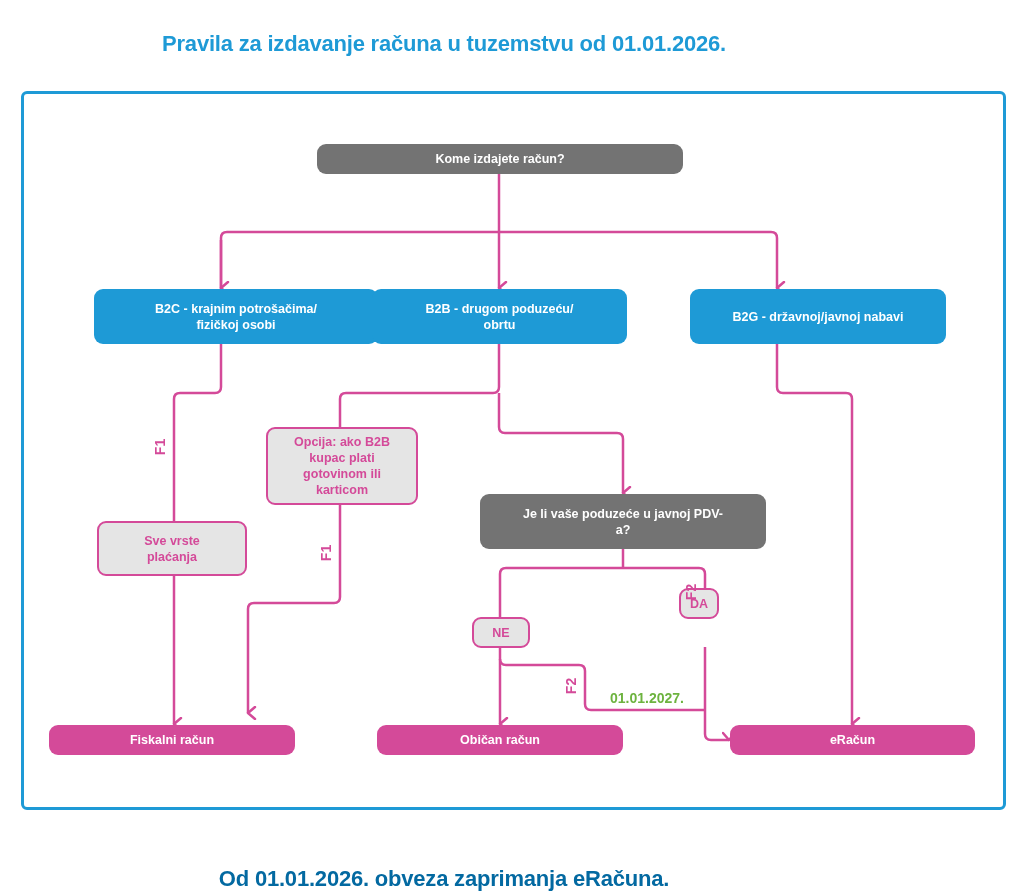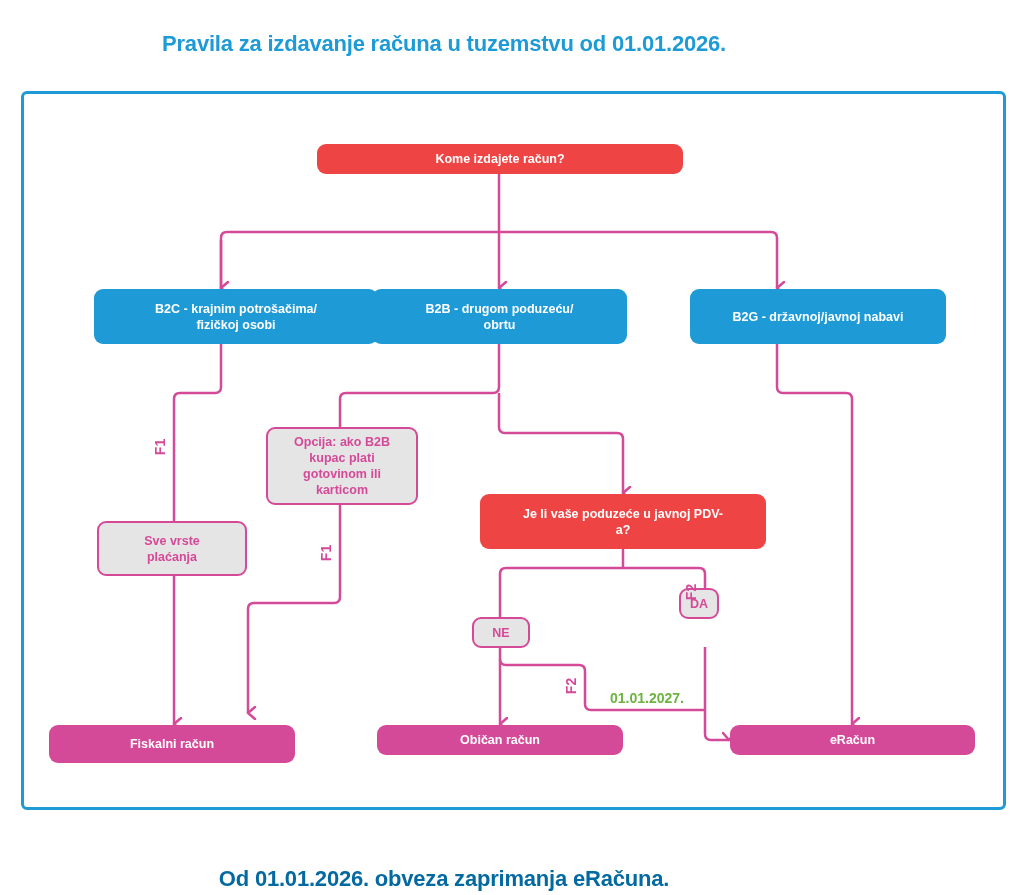--- a/index.html
+++ b/index.html
@@ -8,21 +8,21 @@
   .title { position: absolute; left: 0; width: 888px; text-align: center;
            font-weight: bold; font-size: 22px; letter-spacing: -0.2px; }
   .title.top { top: 31px; color: #1e9ad6; }
   .title.bottom { top: 866px; color: #0369a1; text-align: center; }
   .frame { position: absolute; left: 21px; top: 91px; width: 979px; height: 713px;
            border: 3px solid #1e9ad6; border-radius: 6px; box-sizing: content-box; }
   svg.lines { position: absolute; left: 0; top: 0; width: 1024px; height: 895px; pointer-events: none; }
   .node { position: absolute; display: flex; align-items: center; justify-content: center;
           text-align: center; font-weight: bold; font-size: 12.5px; line-height: 16px;
           box-sizing: border-box; }
-  .green { background: #ef4444; color: #ffffff; border-radius: 9px; }
+  .green { background: #737373; color: #ffffff; border-radius: 9px; }
   .blue  { background: #1e9ad6; color: #ffffff; border-radius: 9px; }
   .pink  { background: #d44a99; color: #ffffff; border-radius: 9px; }
   .outline { background: #e5e5e5; color: #d44a99; border: 2.5px solid #d44a99; border-radius: 9px; }
   .label { position: absolute; font-weight: bold; font-size: 14px; }
   .rot { transform: rotate(-90deg); transform-origin: center; color: #d44a99; }
   .green-text { color: #6db33f; }
 </style>
 </head>
 <body>
 
@@ -71,21 +71,21 @@
 <div class="node blue" style="left:650px; top:289px; width:256px; height:55px;margin-left:40px;">B2G - državnoj/javnoj nabavi</div>
 
 <div class="node outline" style="left:97px; top:521px; width:150px; height:55px; padding:0 30px;">Sve vrste plaćanja</div>
 <div class="node outline" style="left:266px; top:427px; width:152px; height:78px; padding:0 22px;">Opcija: ako B2B kupac plati gotovinom ili karticom</div>
 
 <div class="node green" style="left:480px; top:494px; width:286px; height:55px; padding:0 40px;">Je li  vaše poduzeće u javnoj PDV-a?</div>
 
 <div class="node outline" style="left:472px; top:617px; width:58px; height:31px;">NE</div>
 <div class="node outline" style="left:679px; top:588px; width:40px; height:31px;">DA</div>
 
-<div class="node pink" style="left:49px; top:725px; width:246px; height:38px;">Fiskalni račun</div>
+<div class="node pink" style="left:49px; top:725px; width:246px; height:30px;">Fiskalni račun</div>
 <div class="node pink" style="left:377px; top:725px; width:246px; height:30px;">Običan račun</div>
 <div class="node pink" style="left:730px; top:725px; width:245px; height:30px;">eRačun</div>
 
 <div class="label rot" style="left:152px; top:439px;">F1</div>
 <div class="label rot" style="left:318px; top:545px;">F1</div>
 <div class="label rot" style="left:683px; top:584px;">F2</div>
 <div class="label rot" style="left:563px; top:678px;">F2</div>
 <div class="label green-text" style="left:610px; top:690px;">01.01.2027.</div>
 
 <div class="title bottom">Od 01.01.2026. obveza zaprimanja eRačuna.</div>

